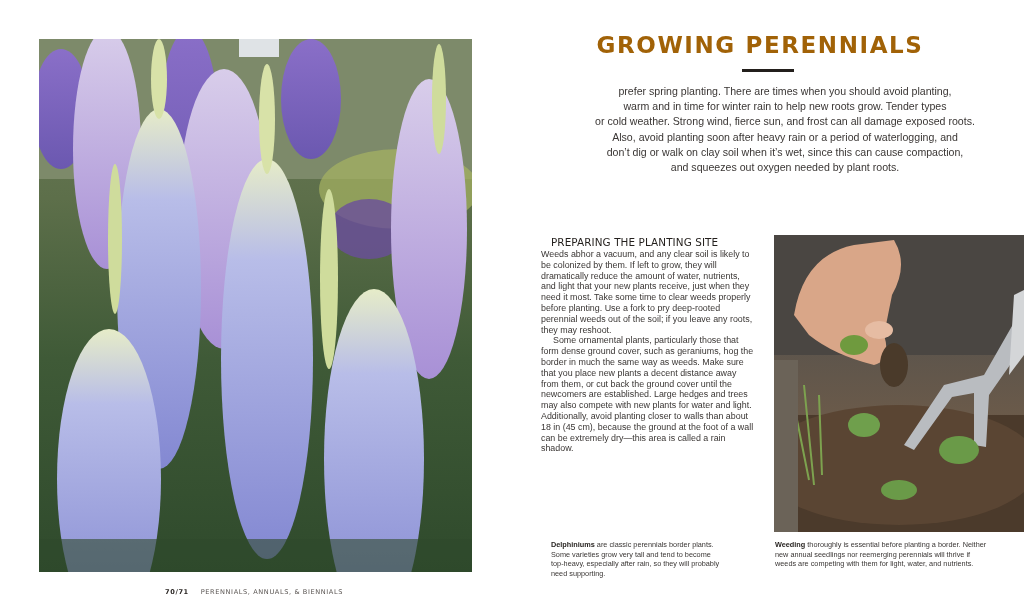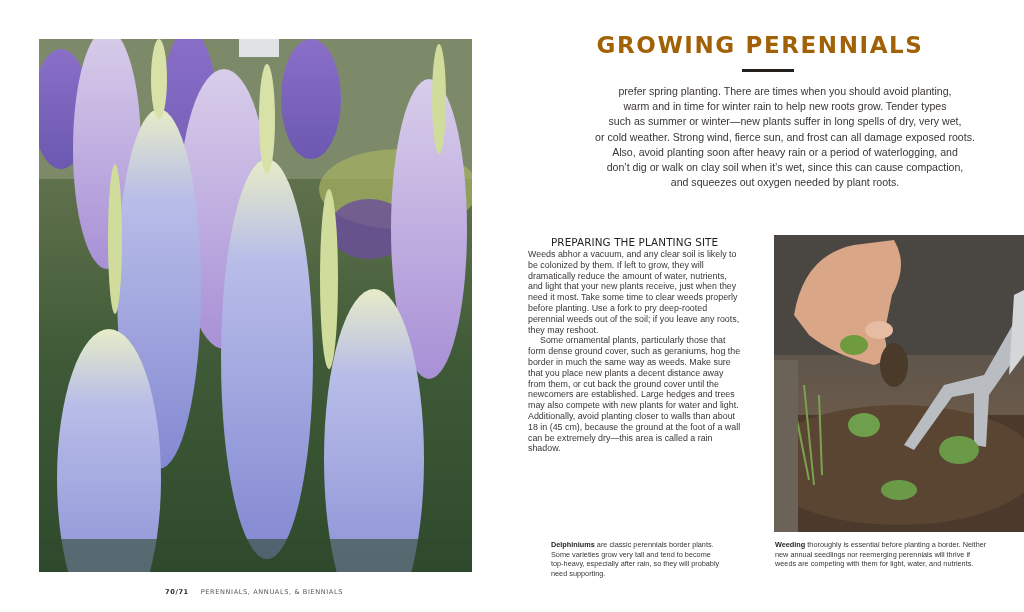--- a/index.html
+++ b/index.html
@@ -16,21 +16,21 @@
 
   #title { position:absolute; left:560px; top:32px; width:400px; text-align:center;
     font-family:"DejaVu Sans", sans-serif; font-weight:bold; font-size:23px; letter-spacing:1.6px; color:#a16207; }
   #title-rule { position:absolute; left:742px; top:69px; width:52px; height:3px; background:#231f1c; }
 
   #intro { position:absolute; left:590px; top:84px; width:390px; text-align:center;
     font-family:"Liberation Sans", sans-serif; font-size:10.6px; line-height:15.2px; color:#3a3634; }
 
   #section-head { position:absolute; left:551px; top:236px; font-family:"DejaVu Sans", sans-serif;
     font-weight:normal; font-size:10.4px; color:#231f1c; letter-spacing:0.1px; }
-  #section-body { position:absolute; left:528px; top:249px; width:215px;
+  #section-body { position:absolute; left:541px; top:249px; width:215px;
     font-family:"Liberation Sans", sans-serif; font-size:8.9px; line-height:10.8px; color:#3a3634; }
   #section-body p { margin:0; }
   #section-body p.indent { text-indent:12px; }
 
   .caption { position:absolute; font-family:"Liberation Sans", sans-serif; font-size:7.3px; line-height:9.6px; color:#3a3634; }
   .caption b { color:#231f1c; }
   #caption-left { left:551px; top:540px; width:170px; }
   #caption-right { left:775px; top:540px; width:215px; }
 
   #folio { position:absolute; left:165px; top:588px; font-family:"DejaVu Sans", sans-serif; font-size:6.6px; letter-spacing:0.6px; color:#5a5552; }
@@ -81,21 +81,20 @@
     <rect x="0" y="500" width="433" height="33" fill="#2f4a2c" opacity="0.6"></rect>
   </svg>
 </div>
 
 <div id="title">GROWING PERENNIALS</div>
 <div id="title-rule"></div>
 
 <div id="intro">
   <div>prefer spring planting. There are times when you should avoid planting,</div>
   <div>warm and in time for winter rain to help new roots grow. Tender types</div>
-  <div>such as summer or winter—new plants suffer in long spells of dry, very wet,</div>
   <div>or cold weather. Strong wind, fierce sun, and frost can all damage exposed roots.</div>
   <div>Also, avoid planting soon after heavy rain or a period of waterlogging, and</div>
   <div>don’t dig or walk on clay soil when it’s wet, since this can cause compaction,</div>
   <div>and squeezes out oxygen needed by plant roots.</div>
 </div>
 
 <div id="section-head">PREPARING THE PLANTING SITE</div>
 <div id="section-body">
   <p>Weeds abhor a vacuum, and any clear soil is likely to be colonized by them. If left to grow, they will dramatically reduce the amount of water, nutrients, and light that your new plants receive, just when they need it most. Take some time to clear weeds properly before planting. Use a fork to pry deep-rooted perennial weeds out of the soil; if you leave any roots, they may reshoot.</p>
   <p class="indent">Some ornamental plants, particularly those that form dense ground cover, such as geraniums, hog the border in much the same way as weeds. Make sure that you place new plants a decent distance away from them, or cut back the ground cover until the newcomers are established. Large hedges and trees may also compete with new plants for water and light. Additionally, avoid planting closer to walls than about 18 in (45 cm), because the ground at the foot of a wall can be extremely dry—this area is called a rain shadow.</p>

